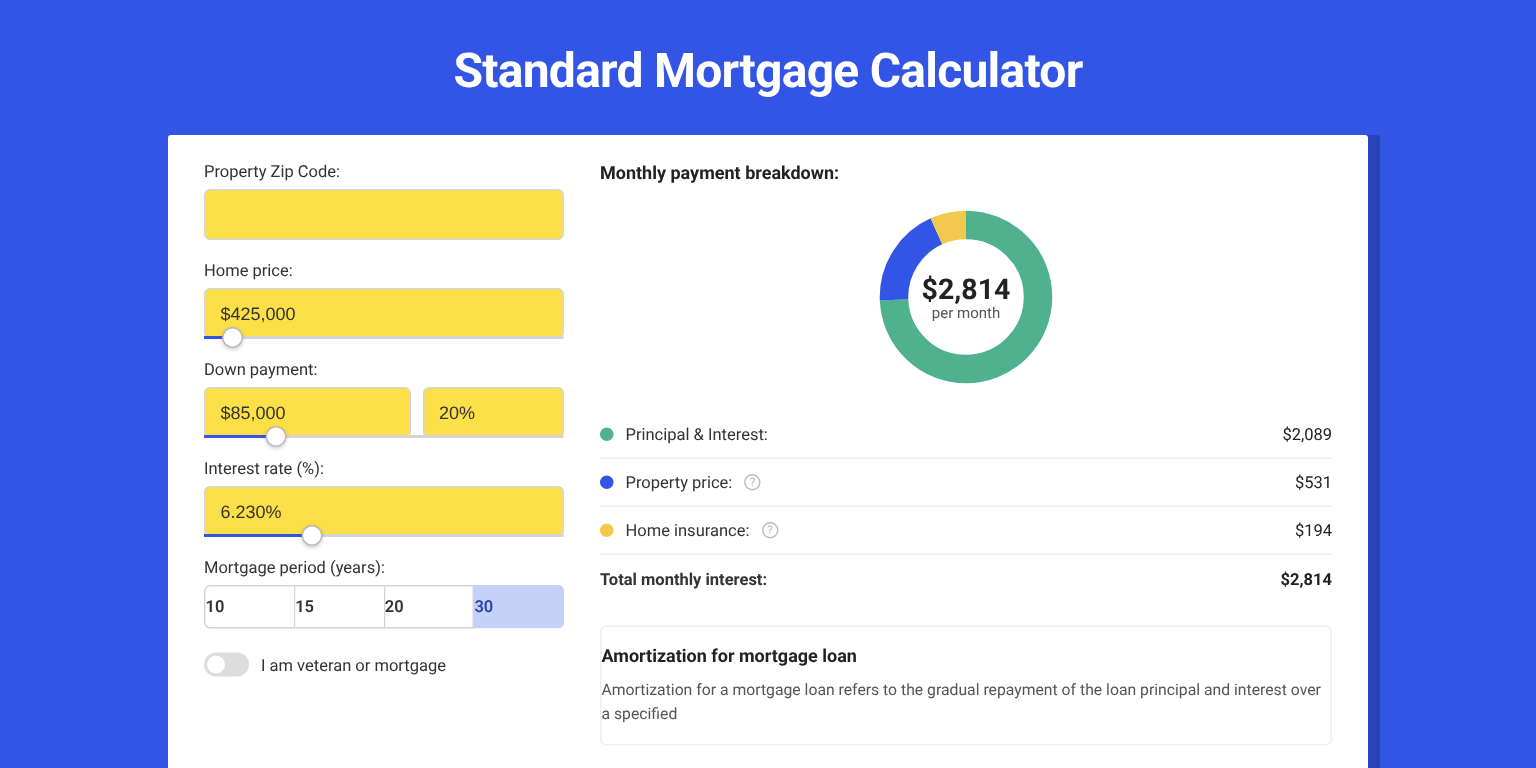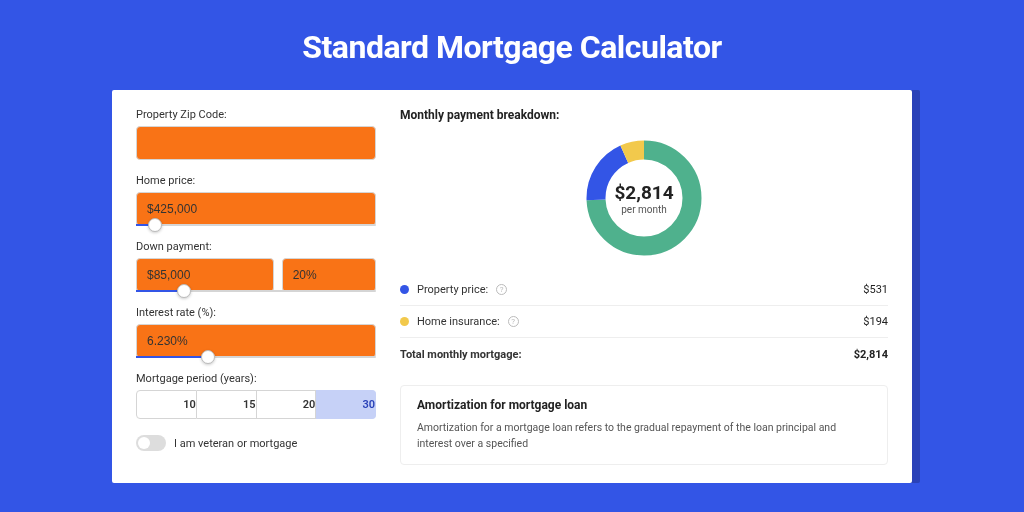--- a/index.html
+++ b/index.html
@@ -38,21 +38,21 @@
     margin-bottom: 5px;
     display: block;
   }
   .input {
     width: 100%;
     border: 1px solid #d5d5d5;
     border-radius: 4px;
     padding: 9px 10px;
     font-size: 12px;
     color: #333;
-    background: #f97316;
+    background: #fde047;
   }
   .slider-track {
     height: 2px;
     background: #d5d5d5;
     position: relative;
     margin-top: -2px;
     border-radius: 2px;
   }
   .slider-fill {
     position: absolute;
@@ -73,21 +73,21 @@
     transform: translateX(-50%);
   }
   .two-col { display: flex; gap: 8px; }
   .two-col .input:first-child { flex: 1.6; }
   .two-col .input:last-child { flex: 1; }
   .period-row { display: flex; gap: 0; }
   .period-btn {
     flex: 1;
     padding: 7px 0;
     font-size: 11px;
-    text-align: right;
+    text-align: left;
     border: 1px solid #d5d5d5;
     background: #fff;
     color: #333;
     cursor: pointer;
     font-weight: 600;
   }
   .period-btn + .period-btn { border-left: none; }
   .period-btn:first-child { border-radius: 4px 0 0 4px; }
   .period-btn:last-child { border-radius: 0 4px 4px 0; }
   .period-btn.active { background: #c6d1f7; color: #2a42b8; border-color: #c6d1f7; }
@@ -131,21 +131,21 @@
     padding: 10px 0; border-top: 1px solid #eee;
   }
   .total-row .line-label, .total-row .line-value { font-weight: 700; }
   .info-icon {
     width: 11px; height: 11px; border: 1px solid #bbb; border-radius: 50%;
     display: inline-flex; align-items: center; justify-content: center;
     font-size: 8px; color: #bbb;
   }
   .amort-card {
     border: 1px solid #eee; border-radius: 4px;
-    padding: 12px 16px; margin-top: 14px;
+    padding: 12px 0; margin-top: 14px;
   }
   .amort-title { font-size: 12px; font-weight: 700; color: #222; margin-bottom: 8px; }
   .amort-text { font-size: 10.5px; color: #555; line-height: 1.5; }
 </style>
 </head>
 <body>
 
 <h1 class="page-title">Standard Mortgage Calculator</h1>
 
 <div class="card">
@@ -217,38 +217,45 @@
         <div class="donut-center">
           <div class="donut-value">$2,814</div>
           <div class="donut-sub">per month</div>
         </div>
       </div>
     </div>
 
     <div id="line-items">
         <div class="line-row">
           <div class="line-left">
+            <span class="dot" style="background: rgb(79, 177, 141);"></span>
+            <span class="line-label">Principal &amp; Interest:</span>
+          </div>
+          <span class="line-value">$2,089</span>
+        </div>
+        <div class="line-row">
+          <div class="line-left">
             <span class="dot" style="background: rgb(51, 85, 230);"></span>
             <span class="line-label">Property price:</span>
             <span class="info-icon">?</span>
           </div>
           <span class="line-value">$531</span>
         </div>
         <div class="line-row">
           <div class="line-left">
             <span class="dot" style="background: rgb(242, 201, 76);"></span>
             <span class="line-label">Home insurance:</span>
             <span class="info-icon">?</span>
           </div>
           <span class="line-value">$194</span>
         </div>
       </div>
 
     <div class="total-row">
-      <span class="line-label">Total monthly mortgage:</span>
+      <span class="line-label">Total monthly interest:</span>
       <span class="line-value">$2,814</span>
     </div>
 
     <div class="amort-card">
       <div class="amort-title">Amortization for mortgage loan</div>
       <div class="amort-text">Amortization for a mortgage loan refers to the gradual repayment of the loan principal and interest over a specified</div>
     </div>
 
   </div>
 </div>

